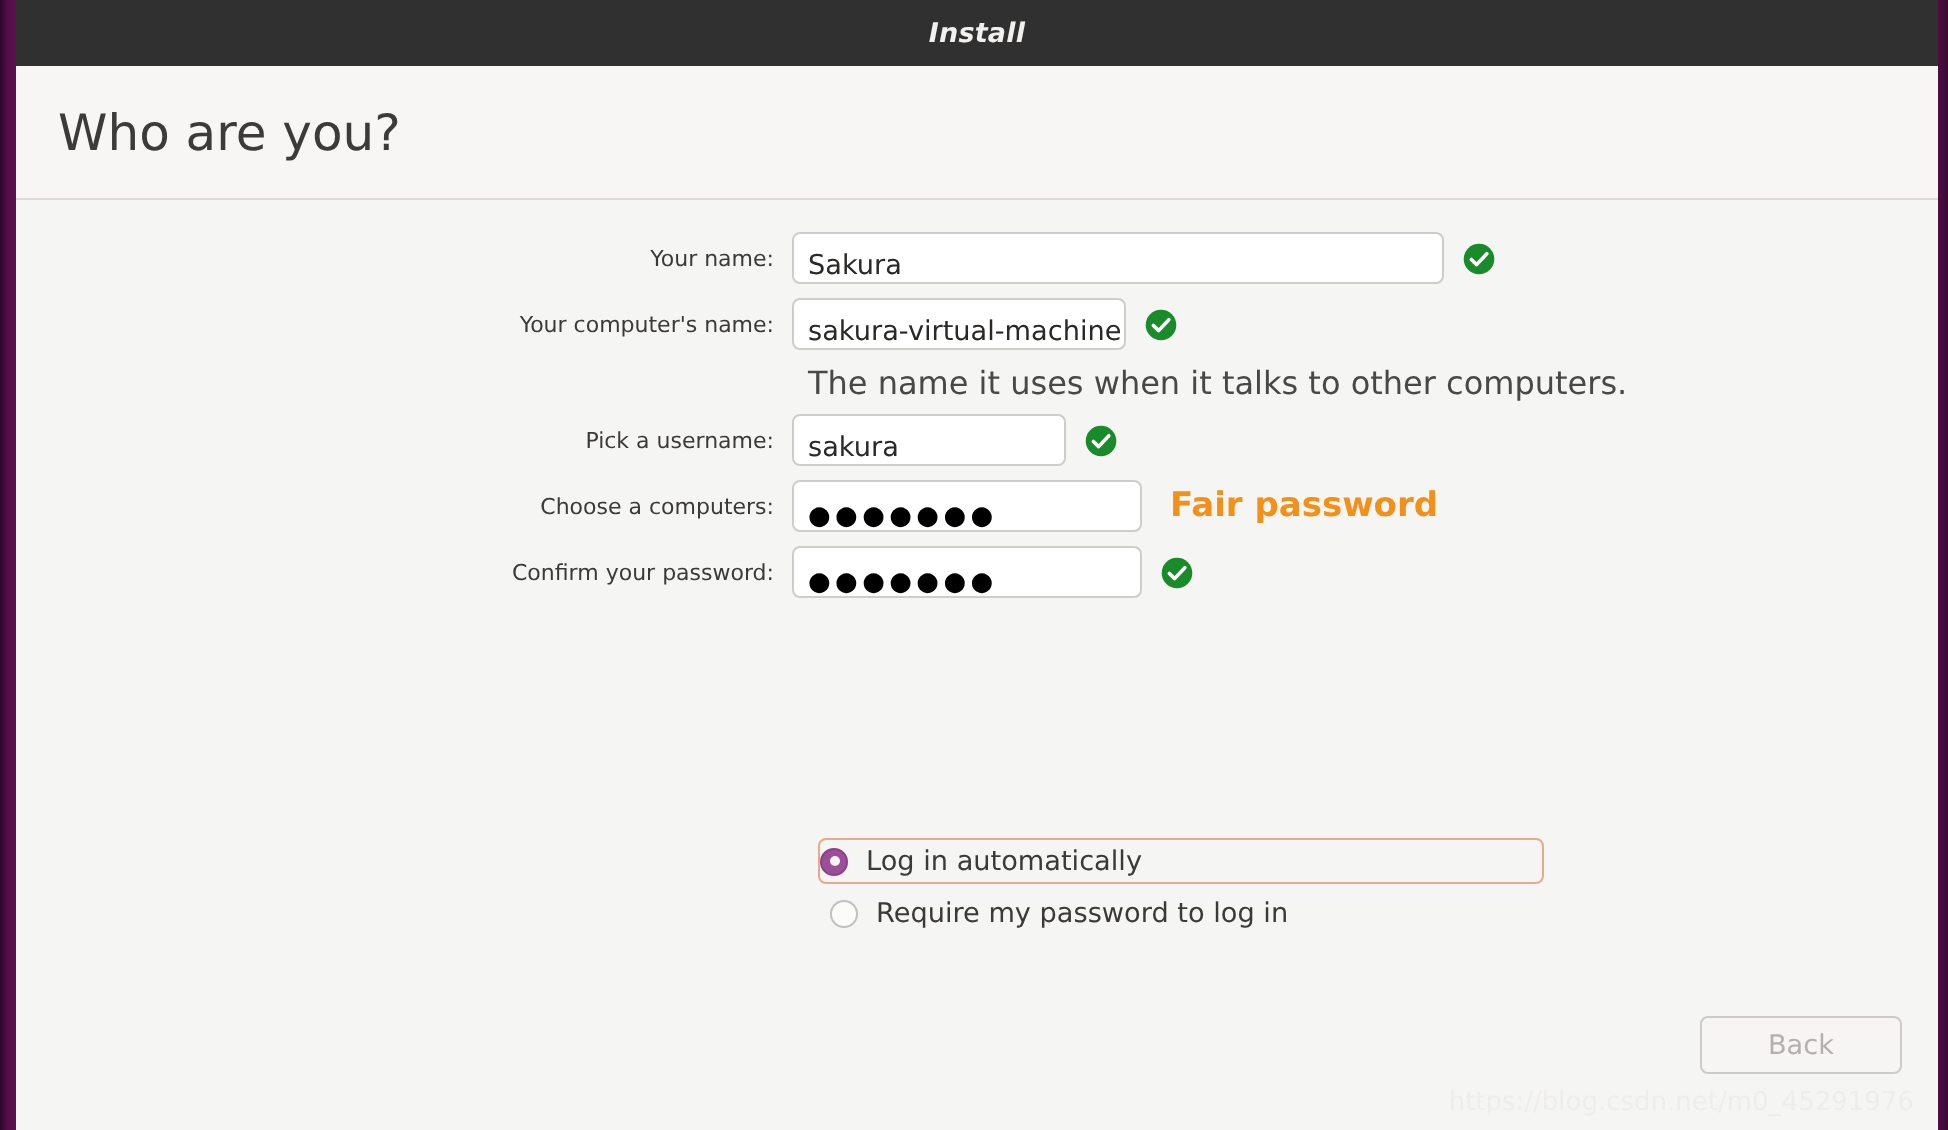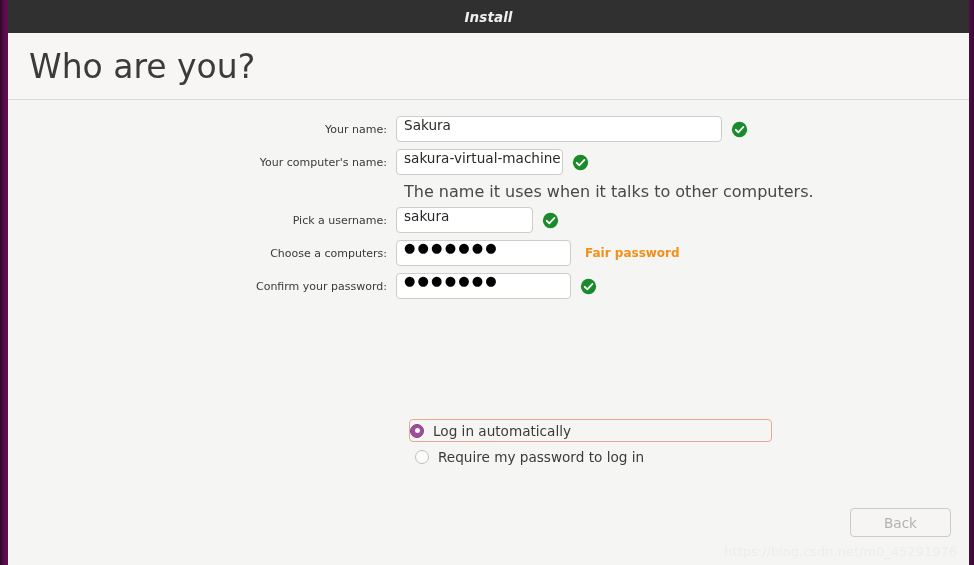--- a/index.html
+++ b/index.html
@@ -56,21 +56,21 @@
   .header {
     height: 67px;
     background: #f7f6f5;
     border-bottom: 1px solid #dcdad7;
     display: flex;
     align-items: center;
     box-sizing: border-box;
   }
   .page-title {
     margin-left: 21px;
-    font-size: 33px;
+    font-size: 25px;
     color: #3d3b39;
     font-weight: normal;
   }
 
   .content {
     position: relative;
     height: 464px;
     background: #f5f5f4;
   }
 
@@ -100,21 +100,21 @@
     align-items: center;
   }
 
   .textbox {
     height: 26px;
     background: #ffffff;
     border: 1px solid #cfcdc9;
     border-radius: 4px;
     box-sizing: border-box;
     display: flex;
-    align-items: flex-start;
+    align-items: flex-end;
     padding: 0 7px;
     font-size: 13.6px;
     color: #2b2927;
     overflow: hidden;
     white-space: nowrap;
   }
   .tb-name       { width: 326px; }
   .tb-hostname   { width: 167px; }
   .tb-username   { width: 137px; }
   .tb-password   { width: 175px; }
@@ -138,21 +138,21 @@
     margin-left: 8px;
   }
   .hint-row {
     display: flex;
     margin-bottom: 6px;
   }
   .hint-row .label-col { width: 388px; }
 
   .pw-strength {
     margin-left: 14px;
-    font-size: 12px;
+    font-size: 17px;
     font-weight: bold;
     color: #f39019;
   }
 
   
   .radio-wrap {
     position: absolute;
     left: 401px;
     top: 319px;
   }

